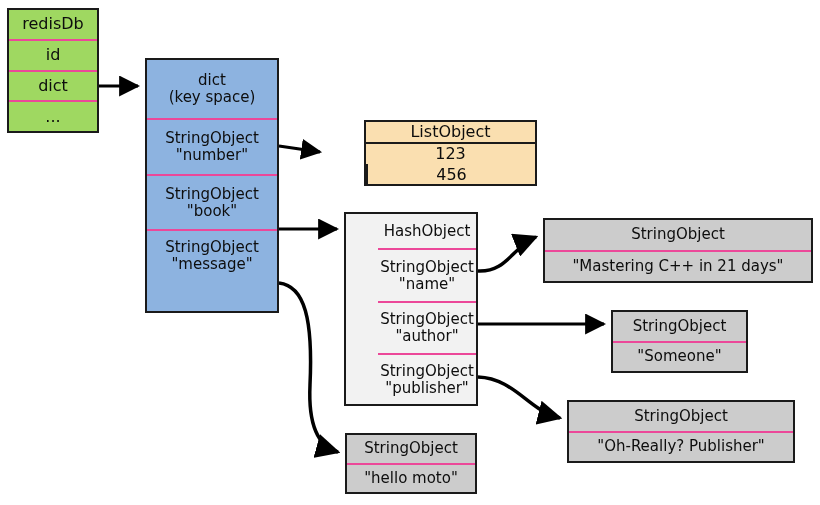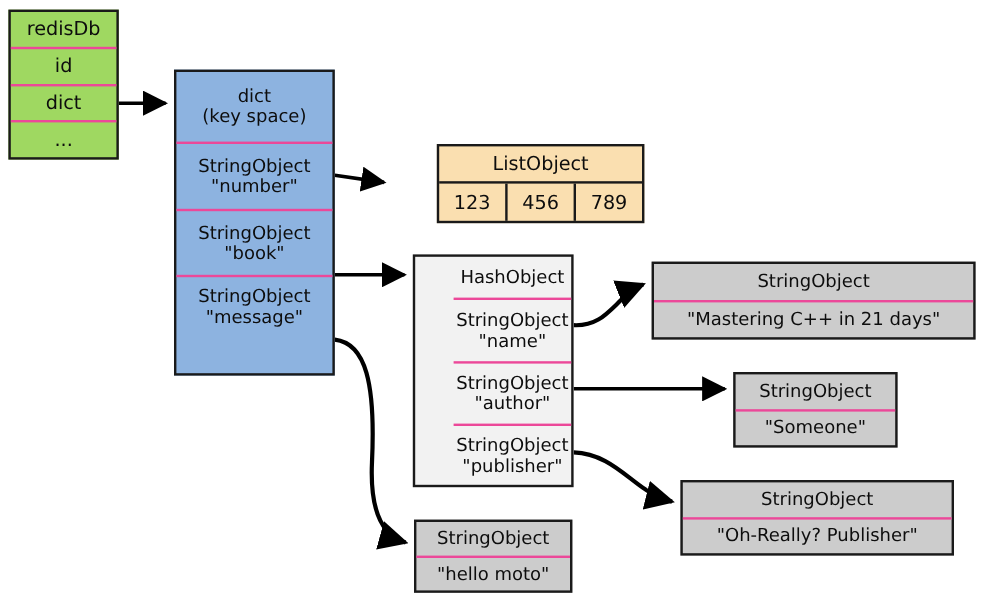--- a/index.html
+++ b/index.html
@@ -60,21 +60,21 @@
 
   
   #listobject-node {
     left: 327px; top: 120px; width: 173px; height: 66px;
     background: #fadfb0;
     margin-left: 37px;
   }
   #listobject-node .cell { font-size: 16px; }
   #listobject-node .row-vals {
     display: flex;
-    flex-direction: row;
+    flex-direction: column;
     flex: 1 1 auto;
     border-top: 2px solid #1a1a1a;
   }
   #listobject-node .row-vals .val {
     flex: 1 1 0;
     display: flex;
     align-items: center;
     justify-content: center;
     font-size: 16px;
     color: #0d0d0d;
@@ -145,21 +145,20 @@
 "book"</div>
     <div class="cell tall" style="height:51px">StringObject
 "message"</div>
   </div>
 
   <div class="node" id="listobject-node">
     <div class="cell">ListObject</div>
     <div class="row-vals">
       <div class="val">123</div>
       <div class="val">456</div>
-      <div class="val">789</div>
     </div>
   </div>
 
   <div class="node" id="hashobject-node">
     <div class="cell" style="height:34px;flex:0 0 auto">HashObject</div>
     <div class="cell" style="height:53px;flex:0 0 auto">StringObject
 "name"</div>
     <div class="cell" style="height:52px;flex:0 0 auto">StringObject
 "author"</div>
     <div class="cell" style="height:51px;flex:0 0 auto">StringObject

